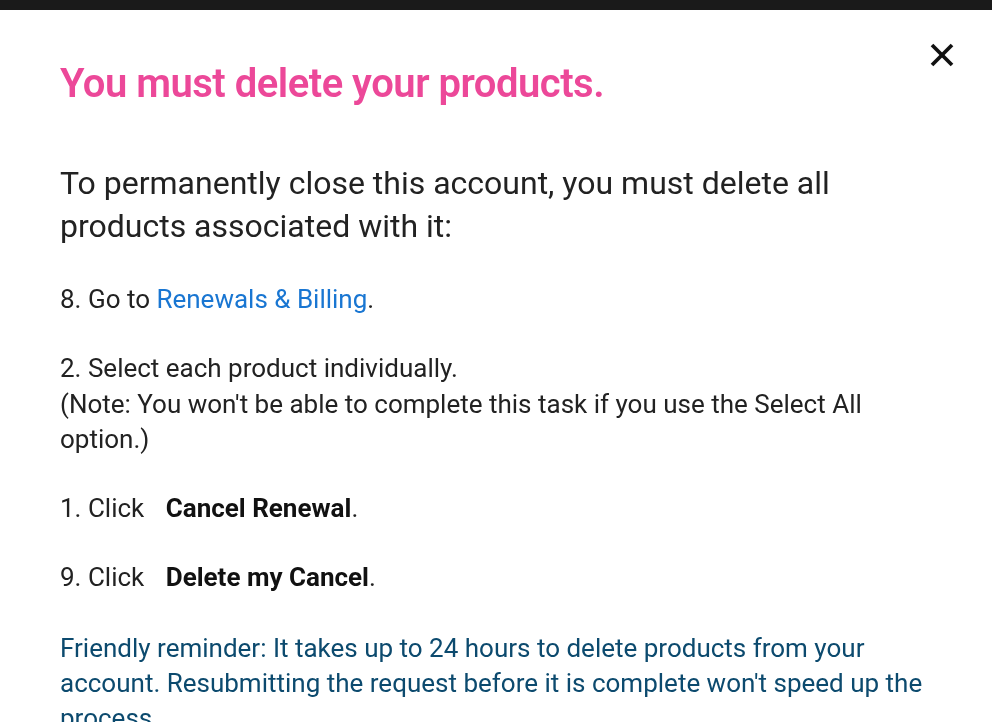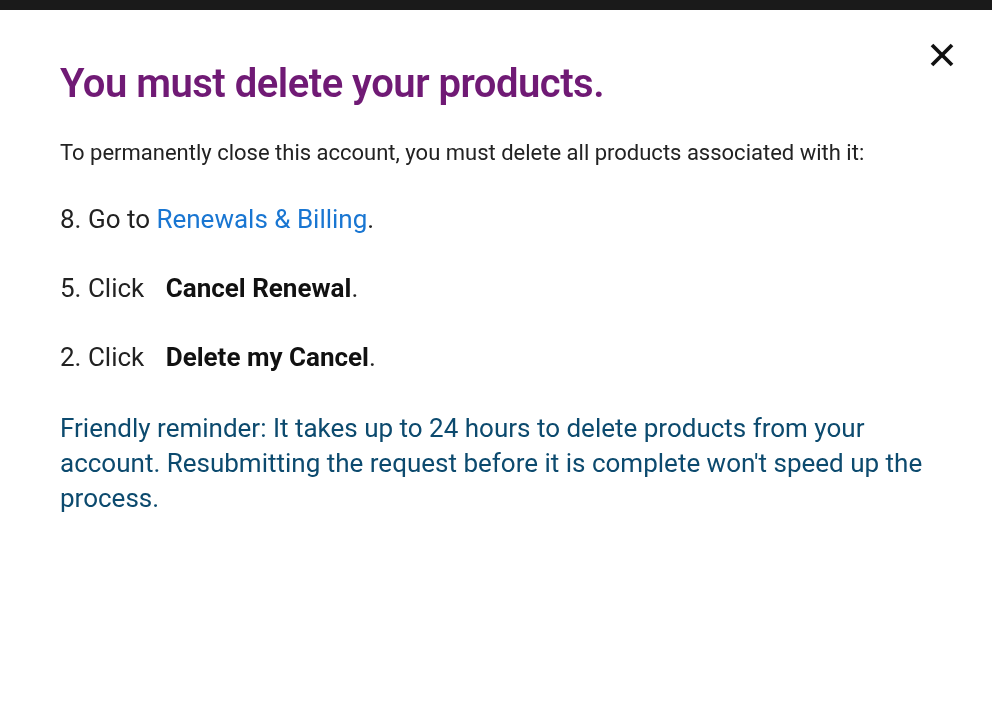--- a/index.html
+++ b/index.html
@@ -32,26 +32,26 @@
     }
     .close-button svg {
       width: 30px;
       height: 30px;
       stroke: #111;
       stroke-width: 3;
     }
     .modal-title {
       font-size: 40px;
       font-weight: 600;
-      color: #701a75;
-      margin-bottom: 31px;
+      color: #ec4899;
+      margin-bottom: 55px;
       letter-spacing: -0.5px;
     }
     .intro-text {
-      font-size: 22px;
+      font-size: 32px;
       color: #222;
       line-height: 1.35;
       margin-bottom: 34px;
     }
     .step {
       font-size: 26px;
       color: #222;
       line-height: 1.35;
       margin-bottom: 34px;
     }
@@ -89,24 +89,28 @@
   </div>
 
   <h1 class="modal-title">You must delete your products.</h1>
 
   <p class="intro-text">To permanently close this account, you must delete all products associated with it:</p>
 
   <p class="step">
     <span>8. Go to </span><a class="step-link">Renewals &amp; Billing</a><span>.</span>
   </p>
 
-
   <p class="step">
-    <span>5. Click </span><span class="bold">Cancel Renewal</span><span>.</span>
+    <span>2. Select each product individually.</span><br>
+    <span>(Note: You won't be able to complete this task if you use the Select All option.)</span>
   </p>
 
   <p class="step">
-    <span>2. Click </span><span class="bold">Delete my Cancel</span><span>.</span>
+    <span>1. Click </span><span class="bold">Cancel Renewal</span><span>.</span>
+  </p>
+
+  <p class="step">
+    <span>9. Click </span><span class="bold">Delete my Cancel</span><span>.</span>
   </p>
 
   <p class="reminder">Friendly reminder: It takes up to 24 hours to delete products from your account. Resubmitting the request before it is complete won't speed up the process.</p>
 
 </div>
 
 </body></html>

